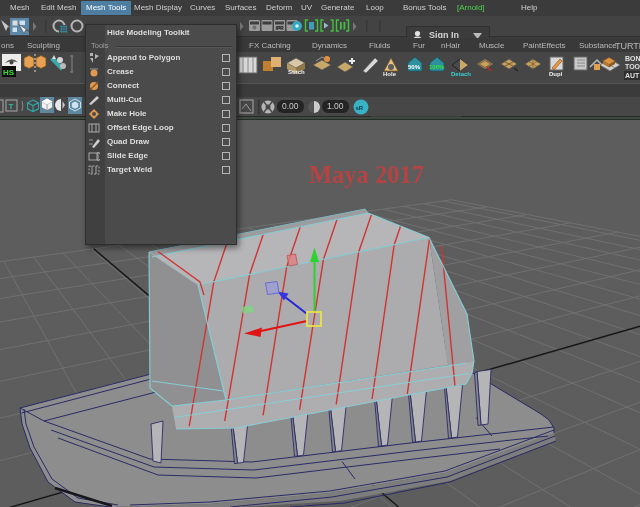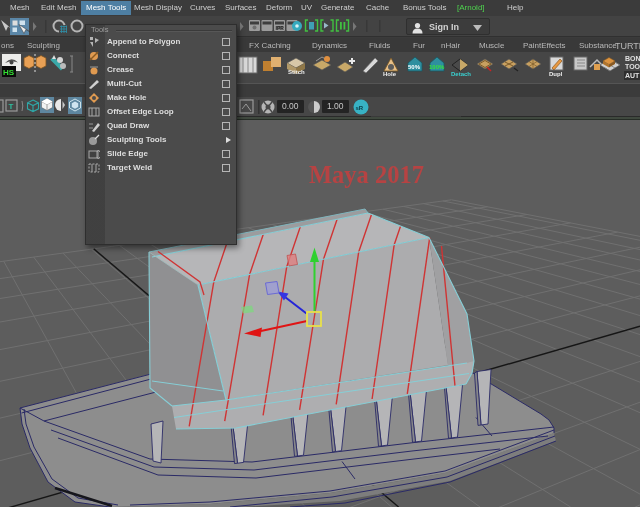--- a/index.html
+++ b/index.html
@@ -19,38 +19,38 @@
 #vpline{left:0;top:117px;width:640px;height:3px;background:#40493f;border-bottom:1px solid #262d26;z-index:5}
 
 #ddmenu{left:85px;top:24px;width:152px;height:221px;z-index:10;background:#4b4b4b;border:1px solid #2e2e2e;box-shadow:2px 3px 6px rgba(0,0,0,.45);color:#dedede;background-image:linear-gradient(to right,rgba(0,0,0,.14) 0,rgba(0,0,0,.14) 19px,transparent 19px);font-size:8px;font-weight:bold}
 .mi{position:relative;height:14px;line-height:14px;padding-left:21px;white-space:nowrap}
 .mi .ic{position:absolute;left:2px;top:1px;width:12px;height:12px}
 .mi .ob{position:absolute;right:6px;top:3px;width:8px;height:8px;border:1px solid #b5b5b5}
 .mi.hl{background:#4d7ea8;color:#fff}
 .hdr{height:10px;line-height:10px;color:#9f9f9f;font-size:7.5px;padding-left:5px;position:relative;font-weight:normal}
 .hdr:after{content:"";position:absolute;left:30px;right:4px;top:5px;border-top:1px solid #3a3a3a;border-bottom:1px solid #575757}
 .sub{position:absolute;right:5px;top:4px;width:0;height:0;border-left:5px solid #ddd;border-top:3.5px solid transparent;border-bottom:3.5px solid transparent}
-.fld{position:absolute;background:#242424;color:#c8c8c8;font-size:8.5px;height:13px;line-height:13px;padding-left:5px;top:3px;border-radius:1px}
+.fld{position:absolute;background:#242424;color:#c8c8c8;font-size:8.5px;height:13px;line-height:13px;padding-left:5px;top:3px;border-radius:6px}
 </style></head>
 <body>
 <div id="app">
 <div id="menubar" class="abs">
  <span style="left:10px">Mesh</span>
  <span style="left:41px">Edit Mesh</span>
  <span id="mt-hl" style="left:81px">Mesh Tools</span>
  <span style="left:134px">Mesh Display</span>
  <span style="left:190px">Curves</span>
  <span style="left:225px">Surfaces</span>
  <span style="left:266px">Deform</span>
  <span style="left:301px">UV</span>
  <span style="left:321px">Generate</span>
- <span style="left:366px">Cache</span>
+ <span style="left:366px">Loop</span>
  <span style="left:403px">Bonus Tools</span>
  <span style="left:457px;color:#4ed34e">[Arnold]</span>
- <span style="left:507px">Help</span>
+ <span style="left:521px">Help</span>
 </div>
 <div id="toolbar" class="abs">
  <svg class="abs" style="left:0;top:0" width="640" height="21">
 
   <path d="M1 4 L6 15 L8 10.5 L12 13 Z" fill="#c8c8c8"></path>
   <rect x="10" y="2" width="19" height="17" fill="#5b87a8"></rect>
   <rect x="12.5" y="4.5" width="5" height="5" fill="#ddd"></rect>
         <rect x="19.5" y="4.5" width="5.5" height="4.5" fill="#cfe2ee"></rect>
   <rect x="12.5" y="11.5" width="4.5" height="4.5" fill="#cfe2ee"></rect>
   <path d="M19 8.5 L24 17.5 L25.8 13.6 L30 15.8 Z" fill="#eee" stroke="#333" stroke-width=".5"></path>
@@ -87,21 +87,21 @@
    <path d="M339 4 h-2.5 v11 h2.5 M346 4 h2.5 v11 h-2.5"></path>
   </g>
   <rect x="309" y="6" width="5" height="7.5" fill="#3fa0b5"></rect>
   <path d="M324 6.5 l4.5 3 l-4.5 3 Z" fill="#9ab8c8"></path>
   <rect x="340" y="6" width="1.8" height="7.5" fill="#41c141"></rect>
         <rect x="343.5" y="6" width="1.8" height="7.5" fill="#41c141"></rect>
   <path d="M353 6 L356.5 10.5 L353 15 Z" fill="#777"></path>
   <rect x="366" y="4" width="1.5" height="12" fill="#383838"></rect>
   <rect x="379" y="4" width="1.5" height="12" fill="#383838"></rect>
  </svg>
- <div class="abs" style="left:406px;top:2px;width:84px;height:17px;background:#3c3c3c;border:1px solid #2f2f2f;border-radius:2px">
+ <div class="abs" style="left:406px;top:10px;width:84px;height:17px;background:#3c3c3c;border:1px solid #2f2f2f;border-radius:2px">
    <svg class="abs" style="left:4px;top:2px" width="13" height="13">
           <circle cx="6.5" cy="4.5" r="2.6" fill="#e2e2e2"></circle>
           <path d="M1.5 12.5 Q1.5 7.5 6.5 7.5 Q11.5 7.5 11.5 12.5 Z" fill="#e2e2e2"></path>
         </svg>
    <span class="abs" style="left:22px;top:3px;font-size:9px;color:#d2d2d2;font-weight:bold">Sign In</span>
    <svg class="abs" style="left:66px;top:6px" width="10" height="7">
           <path d="M0 0 h9 l-4.5 6 Z" fill="#bbb"></path>
         </svg>
  </div>
 </div>
@@ -395,52 +395,49 @@
 <polygon points="244,333.5 262,327.5 260.5,337" fill="#e01414"></polygon>
 <line x1="306.5" y1="313.5" x2="285" y2="297" stroke="#2525d8" stroke-width="2"></line>
 <polygon points="277.5,291.5 288.5,293.5 284,300.5" fill="#3535e2"></polygon>
 <polygon points="265.5,283 277,281.5 279,293 267.5,294.5" fill="#9a9ade" fill-opacity="0.65" stroke="#6b6bd4" stroke-width="1"></polygon>
 <rect x="307" y="312" width="14" height="14" fill="none" stroke="#e8e04a" stroke-width="1.8"></rect>
 </g>
 <text x="309" y="183" font-family="Liberation Serif, serif" font-size="24.5" font-weight="bold" fill="#b64343">Maya 2017</text>
 </svg>
 </div>
 <div id="ddmenu" class="abs">
+ <div class="mi" style="height:16px;line-height:16px"><span>Hide Modeling Toolkit</span></div>
  <div class="hdr">Tools</div>
  <div class="mi"><svg class="ic" viewBox="0 0 12 12">
           <path d="M2 1 h3 v3 h-3 Z M2 6 h3 v5 M7 2 l4 2 -4 3 Z" fill="#b5b5b5"></path>
         </svg><span>Append to Polygon</span><span class="ob"></span></div>
+ <div class="mi"><svg class="ic" viewBox="0 0 12 12">
+          <circle cx="6" cy="7" r="3.5" fill="#e09a50"></circle>
+          <path d="M2 3 h8" stroke="#999"></path>
+        </svg><span>Crease</span><span class="ob"></span></div>
  <div class="mi"><svg class="ic" viewBox="0 0 12 12">
           <circle cx="6" cy="6" r="4" fill="#e09a50"></circle>
           <path d="M2 10 L10 2" stroke="#8a5a20" stroke-width="1.5"></path>
         </svg><span>Connect</span><span class="ob"></span></div>
  <div class="mi"><svg class="ic" viewBox="0 0 12 12">
-          <circle cx="6" cy="7" r="3.5" fill="#e09a50"></circle>
-          <path d="M2 3 h8" stroke="#999"></path>
-        </svg><span>Crease</span><span class="ob"></span></div>
- <div class="mi"><svg class="ic" viewBox="0 0 12 12">
           <path d="M1 10 L9 2 L11 4 L3 11 Z" fill="#cfcfcf"></path>
         </svg><span>Multi-Cut</span><span class="ob"></span></div>
  <div class="mi"><svg class="ic" viewBox="0 0 12 12">
           <path d="M6 1 L11 6 L6 11 L1 6 Z" fill="#e09a50"></path>
           <circle cx="6" cy="6" r="2" fill="#4b4b4b"></circle>
         </svg><span>Make Hole</span><span class="ob"></span></div>
  <div class="mi"><svg class="ic" viewBox="0 0 12 12">
           <rect x="1" y="2" width="10" height="8" fill="none" stroke="#a8a8a8"></rect>
           <path d="M4 2 v8 M8 2 v8" stroke="#a8a8a8"></path>
         </svg><span>Offset Edge Loop</span><span class="ob"></span></div>
  <div class="mi"><svg class="ic" viewBox="0 0 12 12">
           <path d="M1 4 h4 M1 8 h4" stroke="#999"></path>
           <path d="M4 11 L10 3 L12 5 L6 12 Z" fill="#cfcfcf"></path>
         </svg><span>Quad Draw</span><span class="ob"></span></div>
  <div class="mi"><svg class="ic" viewBox="0 0 12 12">
-          <circle cx="5" cy="7" r="4" fill="#9a9a9a"></circle>
-          <path d="M7 5 l4 -4" stroke="#ddd" stroke-width="1.3"></path>
-        </svg><span>Sculpting Tools</span><span class="sub"></span></div>
- <div class="mi"><svg class="ic" viewBox="0 0 12 12">
           <rect x="1" y="3" width="8" height="7" fill="none" stroke="#a8a8a8"></rect>
           <path d="M10 2 v9 M9 4 l1.5 -2 1.5 2 M9 9 l1.5 2 1.5 -2" stroke="#a8a8a8" fill="none"></path>
         </svg><span>Slide Edge</span><span class="ob"></span></div>
  <div class="mi"><svg class="ic" viewBox="0 0 12 12">
           <rect x="1" y="2" width="10" height="8" fill="none" stroke="#a8a8a8" stroke-dasharray="2 1.5"></rect>
           <path d="M4 2 v8 M8 2 v8" stroke="#a8a8a8"></path>
         </svg><span>Target Weld</span><span class="ob"></span></div>
 </div>
 </div>
 </body></html>

